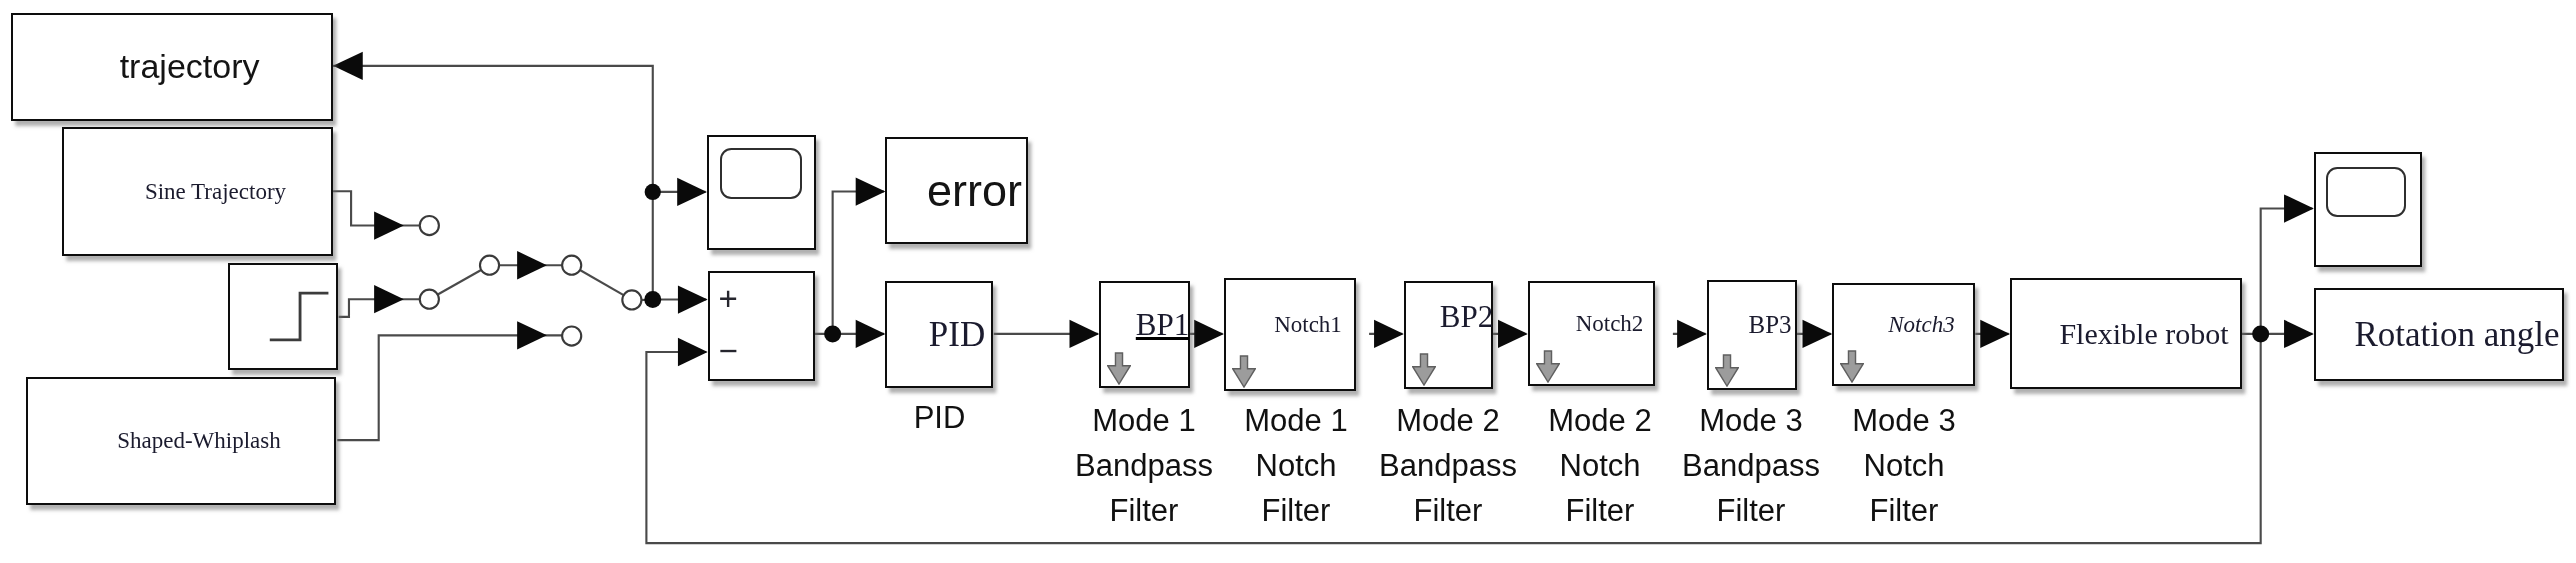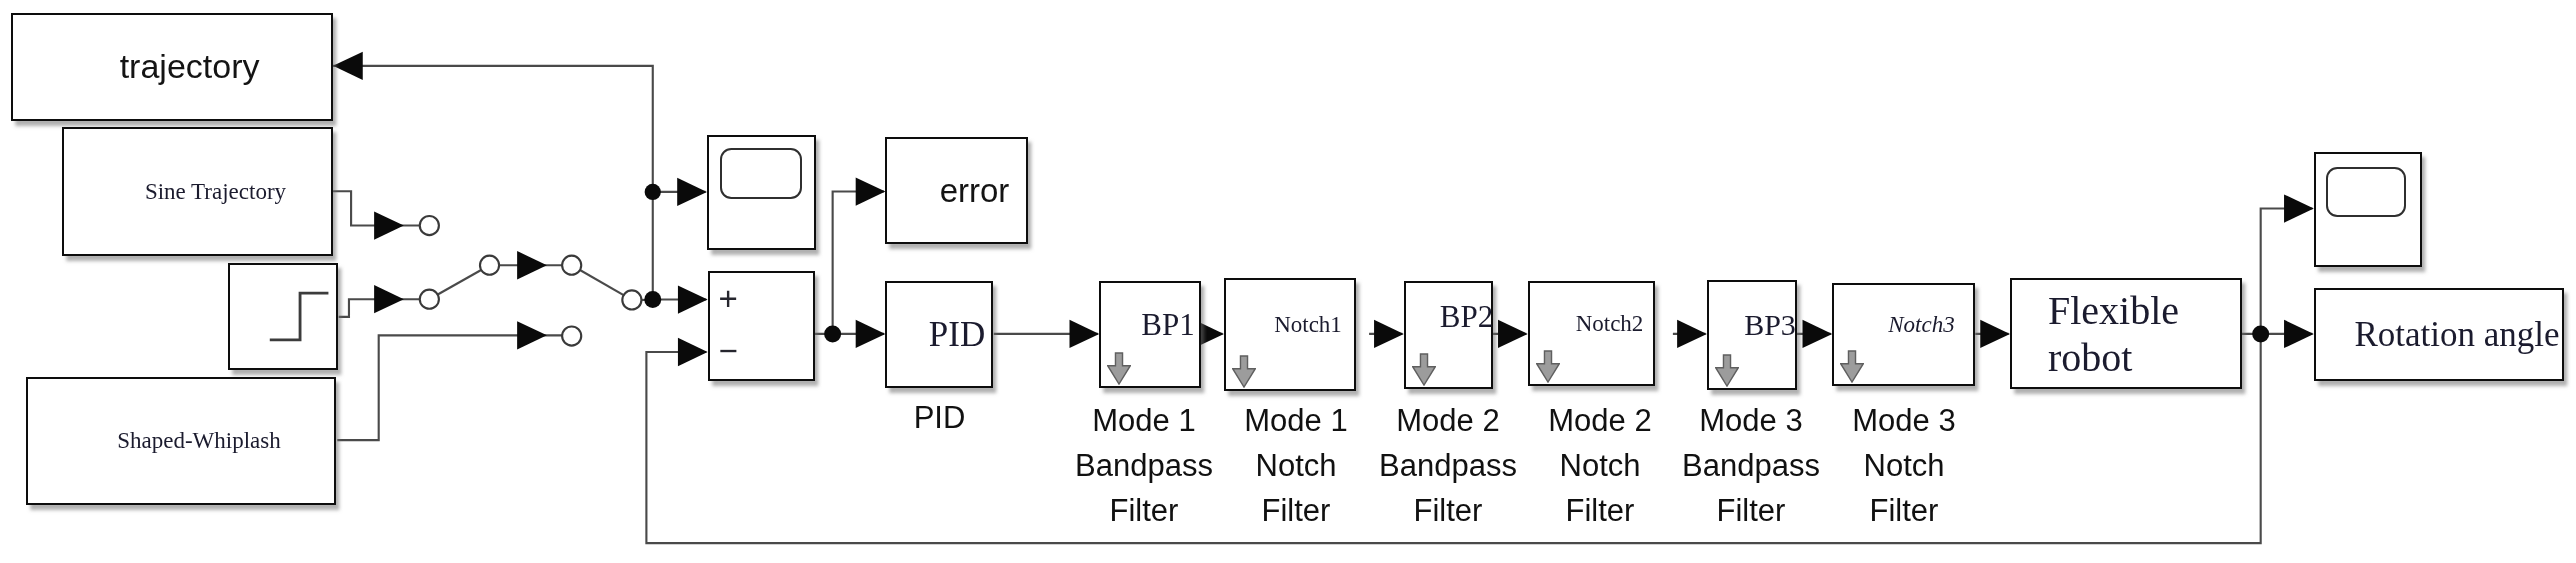--- a/index.html
+++ b/index.html
@@ -120,31 +120,31 @@
   <div class="block" style="left:707px;top:135px;width:109px;height:115px;">
     <span class="scope-screen" style="left:10.6px;top:11.3px;width:82px;height:51px;"></span>
   </div>
 
   <div class="block" style="left:708px;top:271px;width:107px;height:110px;">
     <span class="sum-sign sum-plus">+</span>
     <span class="sum-sign sum-minus">−</span>
   </div>
 
   <div class="block" style="left:885px;top:137px;width:143px;height:107px;">
-    <span class="sans" style="font-size:33px;">error</span>
+    <span class="sans" style="font-size:45px;">error</span>
   </div>
 
   <div class="block" style="left:885px;top:281px;width:108px;height:107px;">
     <span class="serif name-lg">PID</span>
   </div>
   <div class="caption" style="left:826px;top:395px;width:227px;">
     <div>PID</div>
   </div>
 
-  <div class="block" style="left:1099px;top:281px;width:102px;height:107px;">
+  <div class="block" style="left:1099px;top:281px;width:91px;height:107px;text-decoration:underline;">
     <span class="serif" style="font-size:31px;margin-bottom:20px;">BP1</span>
     <svg class="badge" width="24" height="33" viewBox="0 0 34 46">
       <path d="M12 1 h10 v18 h11 l-16 26 -16 -26 h11 z" fill="#9c9c9c" stroke="#5f5f5f" stroke-width="2"></path>
     </svg>
   </div>
   <div class="caption" style="left:1052px;top:398px;width:184px;">
     <div>Mode 1</div>
     <div>Bandpass</div>
     <div>Filter</div>
   </div>
@@ -179,21 +179,21 @@
       <path d="M12 1 h10 v18 h11 l-16 26 -16 -26 h11 z" fill="#9c9c9c" stroke="#5f5f5f" stroke-width="2"></path>
     </svg>
   </div>
   <div class="caption" style="left:1508px;top:398px;width:184px;">
     <div>Mode 2</div>
     <div>Notch</div>
     <div>Filter</div>
   </div>
 
   <div class="block" style="left:1707px;top:280px;width:90px;height:110px;">
-    <span class="serif" style="font-size:30px;margin-bottom:20px;">BP3</span>
+    <span class="serif" style="font-size:25px;margin-bottom:20px;">BP3</span>
     <svg class="badge" width="24" height="33" viewBox="0 0 34 46">
       <path d="M12 1 h10 v18 h11 l-16 26 -16 -26 h11 z" fill="#9c9c9c" stroke="#5f5f5f" stroke-width="2"></path>
     </svg>
   </div>
   <div class="caption" style="left:1659px;top:398px;width:184px;">
     <div>Mode 3</div>
     <div>Bandpass</div>
     <div>Filter</div>
   </div>
 
@@ -203,21 +203,21 @@
       <path d="M12 1 h10 v18 h11 l-16 26 -16 -26 h11 z" fill="#9c9c9c" stroke="#5f5f5f" stroke-width="2"></path>
     </svg>
   </div>
   <div class="caption" style="left:1812px;top:398px;width:184px;">
     <div>Mode 3</div>
     <div>Notch</div>
     <div>Filter</div>
   </div>
 
   <div class="block" style="left:2010px;top:278px;width:232px;height:111px;">
-    <span class="serif" style="font-size:40px;">Flexible robot</span>
+    <span class="serif" style="font-size:30px;">Flexible robot</span>
   </div>
 
   <div class="block" style="left:2314px;top:152px;width:108px;height:115px;">
     <span class="scope-screen" style="left:10px;top:12.7px;width:80px;height:50px;"></span>
   </div>
 
   <div class="block" style="left:2314px;top:288px;width:250px;height:93px;">
     <span class="serif name-lg">Rotation angle</span>
   </div>
 

